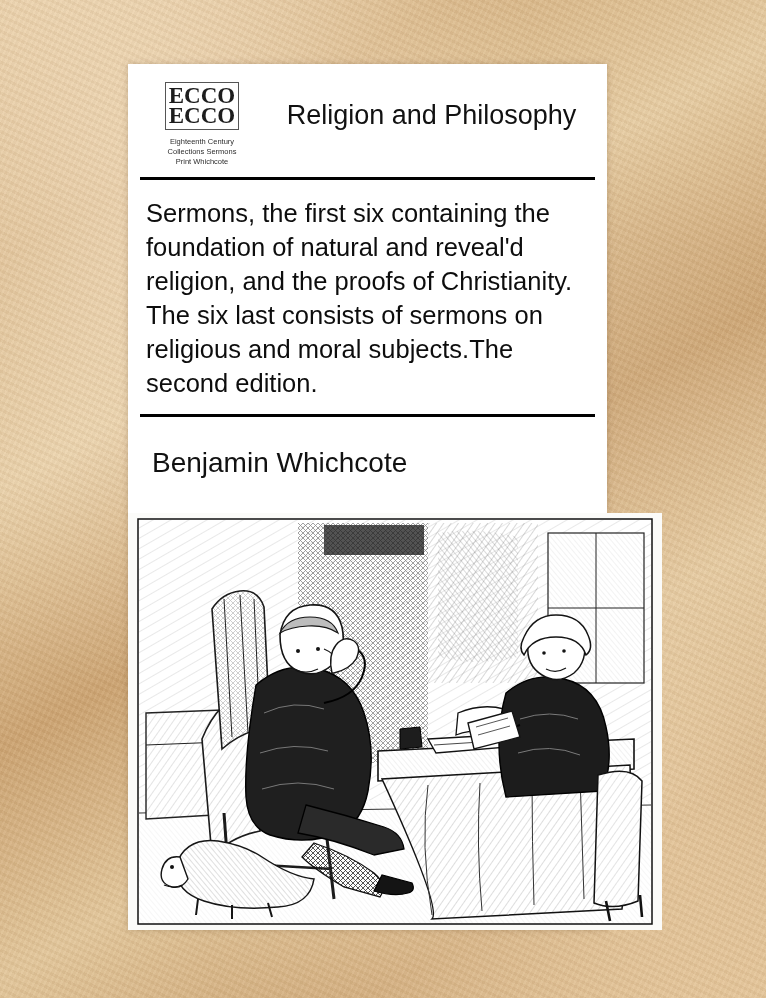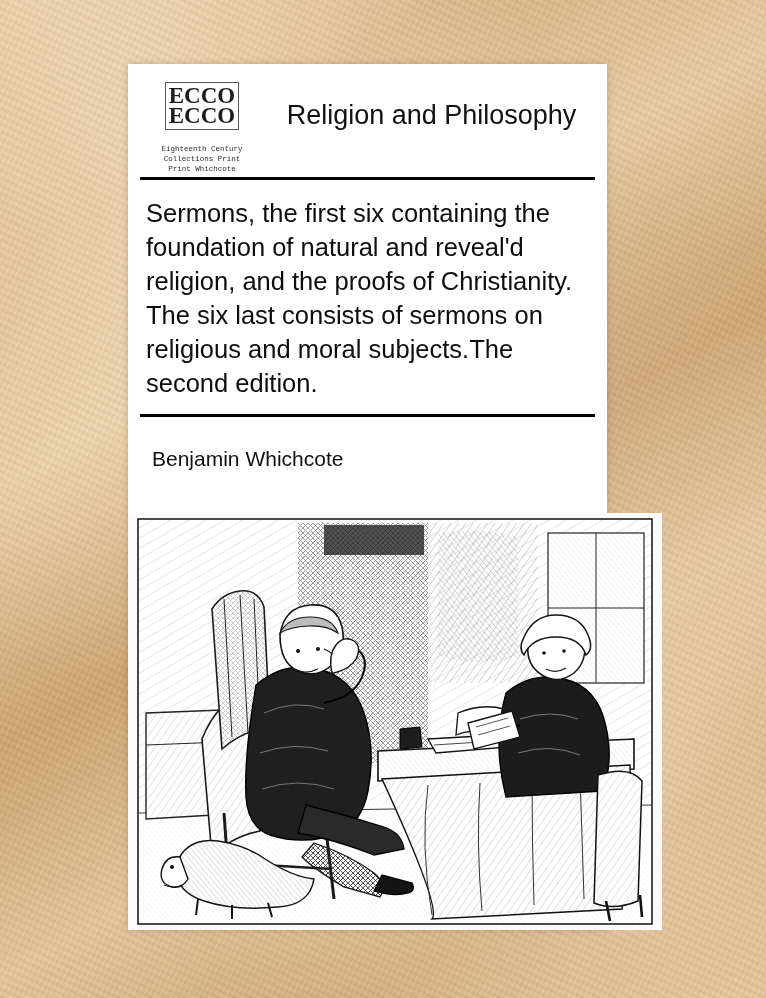--- a/index.html
+++ b/index.html
@@ -70,22 +70,22 @@
   .ecco-wordmark .row2 {
     font-family: "Liberation Serif", serif;
     font-weight: bold;
     font-size: 23px;
     letter-spacing: 0px;
     color: #1d1d1d;
     display: block;
     margin-top: -3px;
   }
   .ecco-sub {
-    margin-top: 14px;
-    font-family: Liberation Mono, monospace;
+    margin-top: 7px;
+    font-family: Liberation Sans, sans-serif;
     font-size: 7.5px;
     line-height: 10px;
     color: #2e2e2e;
   }
   .ecco-sub div { white-space: nowrap; }
   .title-banner {
     position: absolute;
     left: 140px;
     top: 36px;
     right: 12px;
@@ -103,21 +103,21 @@
     padding: 16px 18px 14px 18px;
     font-family: "Liberation Sans", sans-serif;
     font-size: 25.5px;
     line-height: 34px;
     color: #0d0d0d;
     border-radius: 16px;
   }
   .author {
     padding: 30px 12px 34px 24px;
     font-family: "Liberation Sans", sans-serif;
-    font-size: 21px;
+    font-size: 28px;
     color: #111;
   }
   .plate {
     position: absolute;
     left: 0;
     top: 449px;
     width: 534px;
     height: 417px;
     background: #fdfdfb;
     overflow: hidden;
@@ -131,21 +131,21 @@
   <div class="cover">
 
     <div class="header">
       <div class="ecco-logo">
         <span class="ecco-wordmark">
           <span class="row1">ECCO</span>
           <span class="row2">ECCO</span>
         </span>
         <div class="ecco-sub">
           <div>Eighteenth Century</div>
-          <div>Collections Print</div>
+          <div>Collections Sermons</div>
           <div>Print Whichcote</div>
         </div>
       </div>
       <div class="title-banner">Religion and Philosophy</div>
     </div>
 
     <div class="rule"></div>
 
     <div class="work-title">Sermons, the first six containing the foundation of natural and reveal'd religion, and the proofs of Christianity. The six last consists of sermons on religious and moral subjects.The second edition.</div>
 

